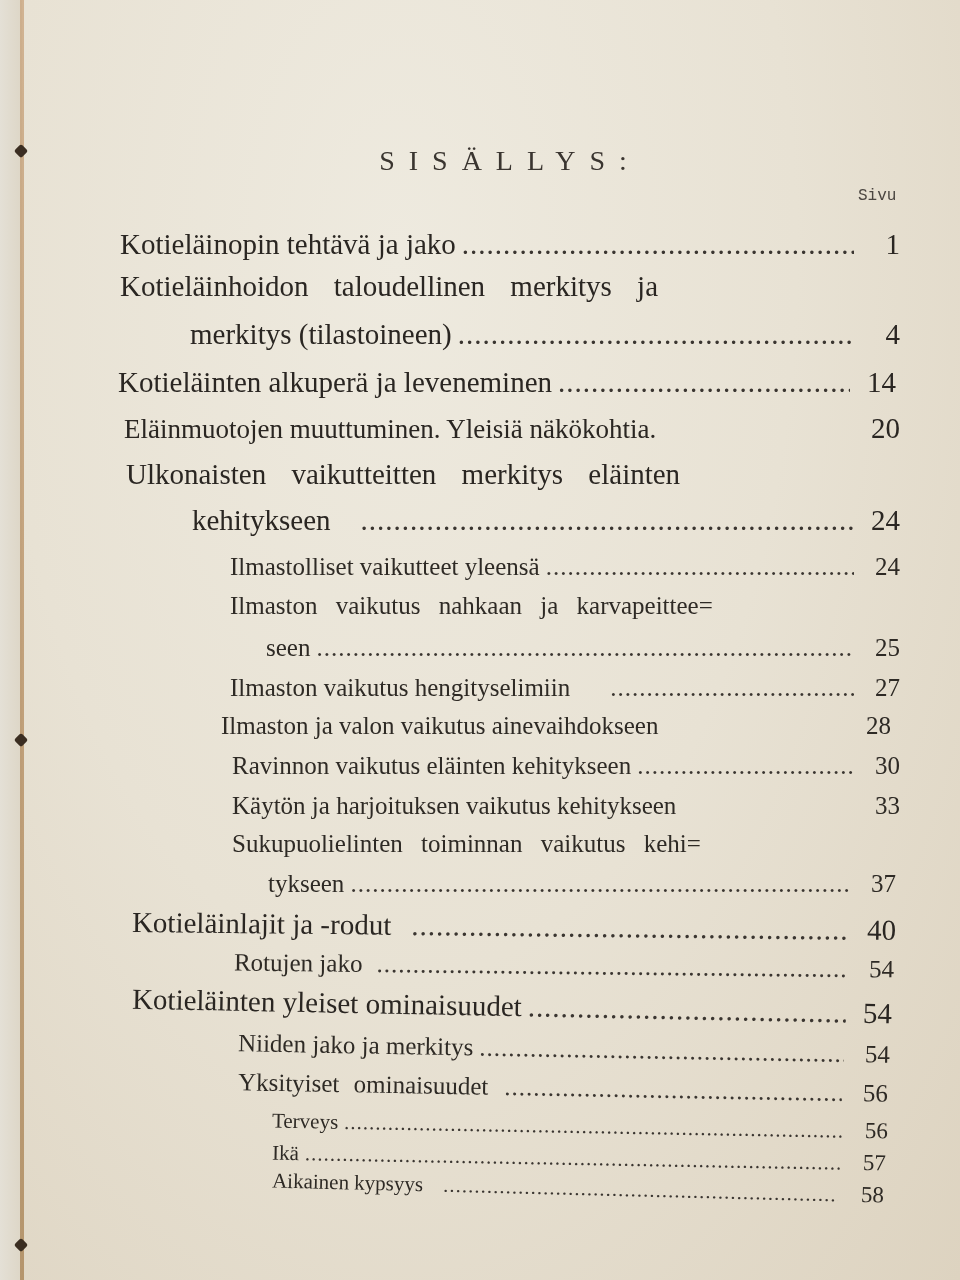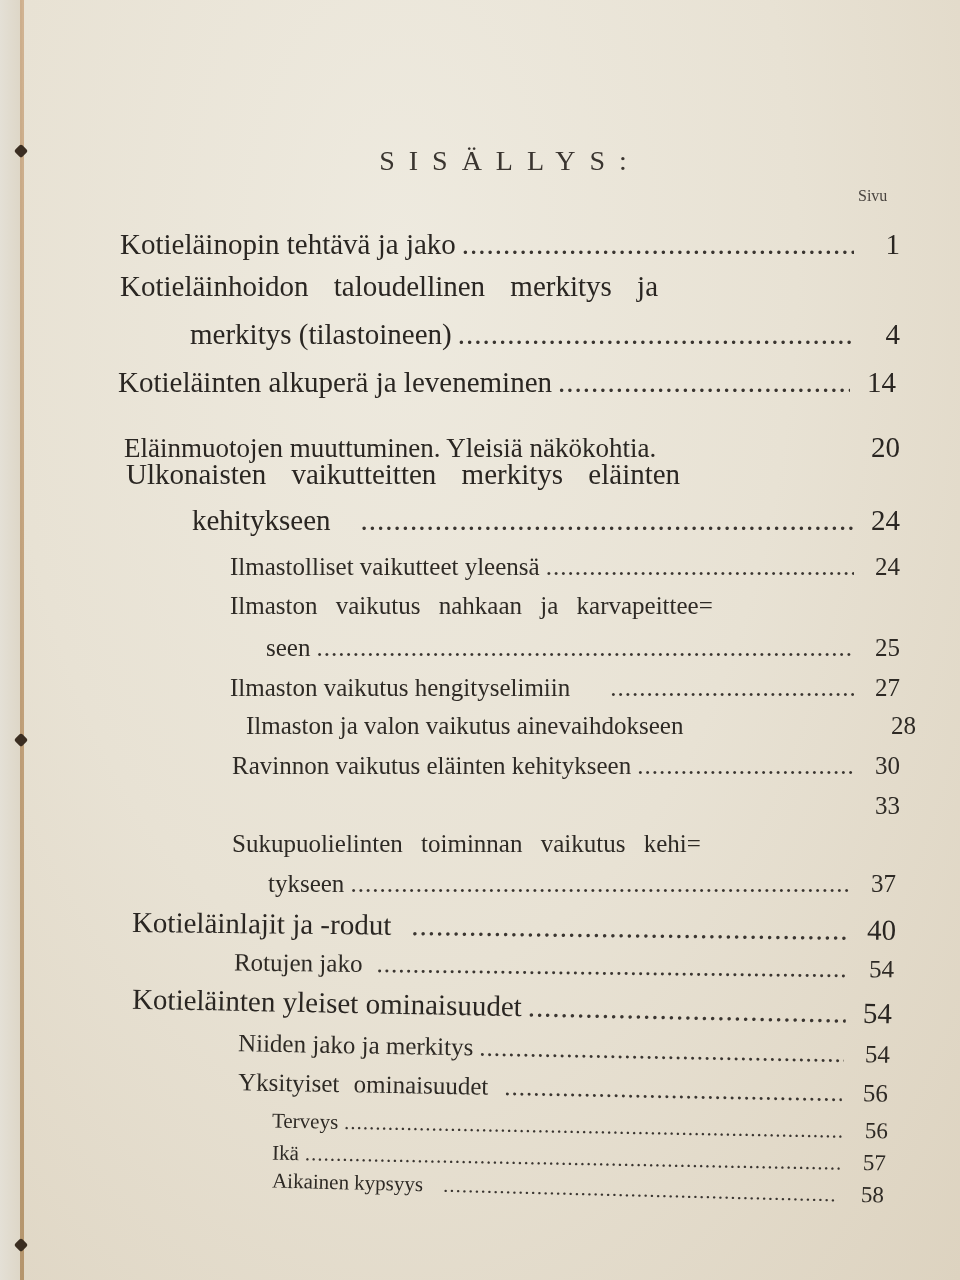--- a/index.html
+++ b/index.html
@@ -23,21 +23,21 @@
       background: radial-gradient(ellipse at 40% 20%, #eeeadf 0%, #e8e2d4 50%, #ddd3c0 100%);
     }
     .tear { position:absolute; left:16px; width:10px; height:10px; background:#3b2e22; border-radius:2px; transform:rotate(45deg); }
     .title {
       position:absolute; top:145px; left:0; width:100%; text-align:center;
       font-family:"Liberation Serif", serif; font-size:28px; letter-spacing:14px;
       color:#3a3530; padding-left:60px; box-sizing:border-box;
     }
     .sivu {
       position:absolute; top:187px; left:858px;
-      font-family:Liberation Serif, serif; font-size:16px; color:#4a4540;
+      font-family:Liberation Mono, monospace; font-size:16px; color:#4a4540;
     }
     .toc { position:absolute; left:0; top:0; width:960px; }
     .row {
       position:absolute; display:flex; align-items:baseline;
       font-family:"Liberation Serif", serif;
     }
     .row .txt { white-space:nowrap; }
     .row .dots {
       flex:1; overflow:hidden; white-space:nowrap; margin:0 6px;
       color:#3a3530; letter-spacing:1px;
@@ -79,21 +79,21 @@
     <span class="dots"></span>
     <span class="pg">4</span>
   </div>
 
   <div class="row l1" style="left:118px; top:366px; width:778px;">
     <span class="txt">Kotieläinten alkuperä ja leveneminen</span>
     <span class="dots"></span>
     <span class="pg">14</span>
   </div>
 
-  <div class="row l1" style="left:124px; top:431px; width:776px;gap:40px;">
+  <div class="row l1" style="left:124px; top:412px; width:776px;gap:40px;">
     <span class="txt" style="font-size:27px;">Eläinmuotojen muuttuminen. Yleisiä näkökohtia.</span>
     <span style="flex:1"></span>
     <span class="pg">20</span>
   </div>
 
   <div class="row l1 justify" style="left:126px; top:458px; width:718px;">
     <span class="txt">Ulkonaisten vaikutteitten merkitys eläinten</span>
   </div>
   <div class="row l1" style="left:192px; top:504px; width:708px;">
     <span class="txt">kehitykseen</span>
@@ -115,33 +115,34 @@
     <span class="dots"></span>
     <span class="pg">25</span>
   </div>
 
   <div class="row l2" style="left:230px; top:674px; width:670px;">
     <span class="txt">Ilmaston vaikutus hengityselimiin</span>
     <span class="dots" style="margin-left:40px"></span>
     <span class="pg">27</span>
   </div>
 
-  <div class="row l2" style="left:246px; top:712px; width:670px;">
+  <div class="row l2" style="left:221px; top:712px; width:670px;">
     <span class="txt">Ilmaston ja valon vaikutus ainevaihdokseen</span>
     <span style="flex:1"></span>
     <span class="pg">28</span>
   </div>
 
   <div class="row l2" style="left:232px; top:752px; width:668px;">
     <span class="txt">Ravinnon vaikutus eläinten kehitykseen</span>
     <span class="dots"></span>
     <span class="pg">30</span>
   </div>
 
   <div class="row l2" style="left:232px; top:792px; width:668px;">
+    <span class="txt">Käytön ja harjoituksen vaikutus kehitykseen</span>
     <span style="flex:1"></span>
     <span class="pg">33</span>
   </div>
 
   <div class="row l2 justify" style="left:232px; top:830px; width:610px;">
     <span class="txt" style="word-spacing:12px">Sukupuolielinten toiminnan vaikutus kehi=</span>
   </div>
   <div class="row l2" style="left:268px; top:870px; width:628px;">
     <span class="txt">tykseen</span>
     <span class="dots"></span>

